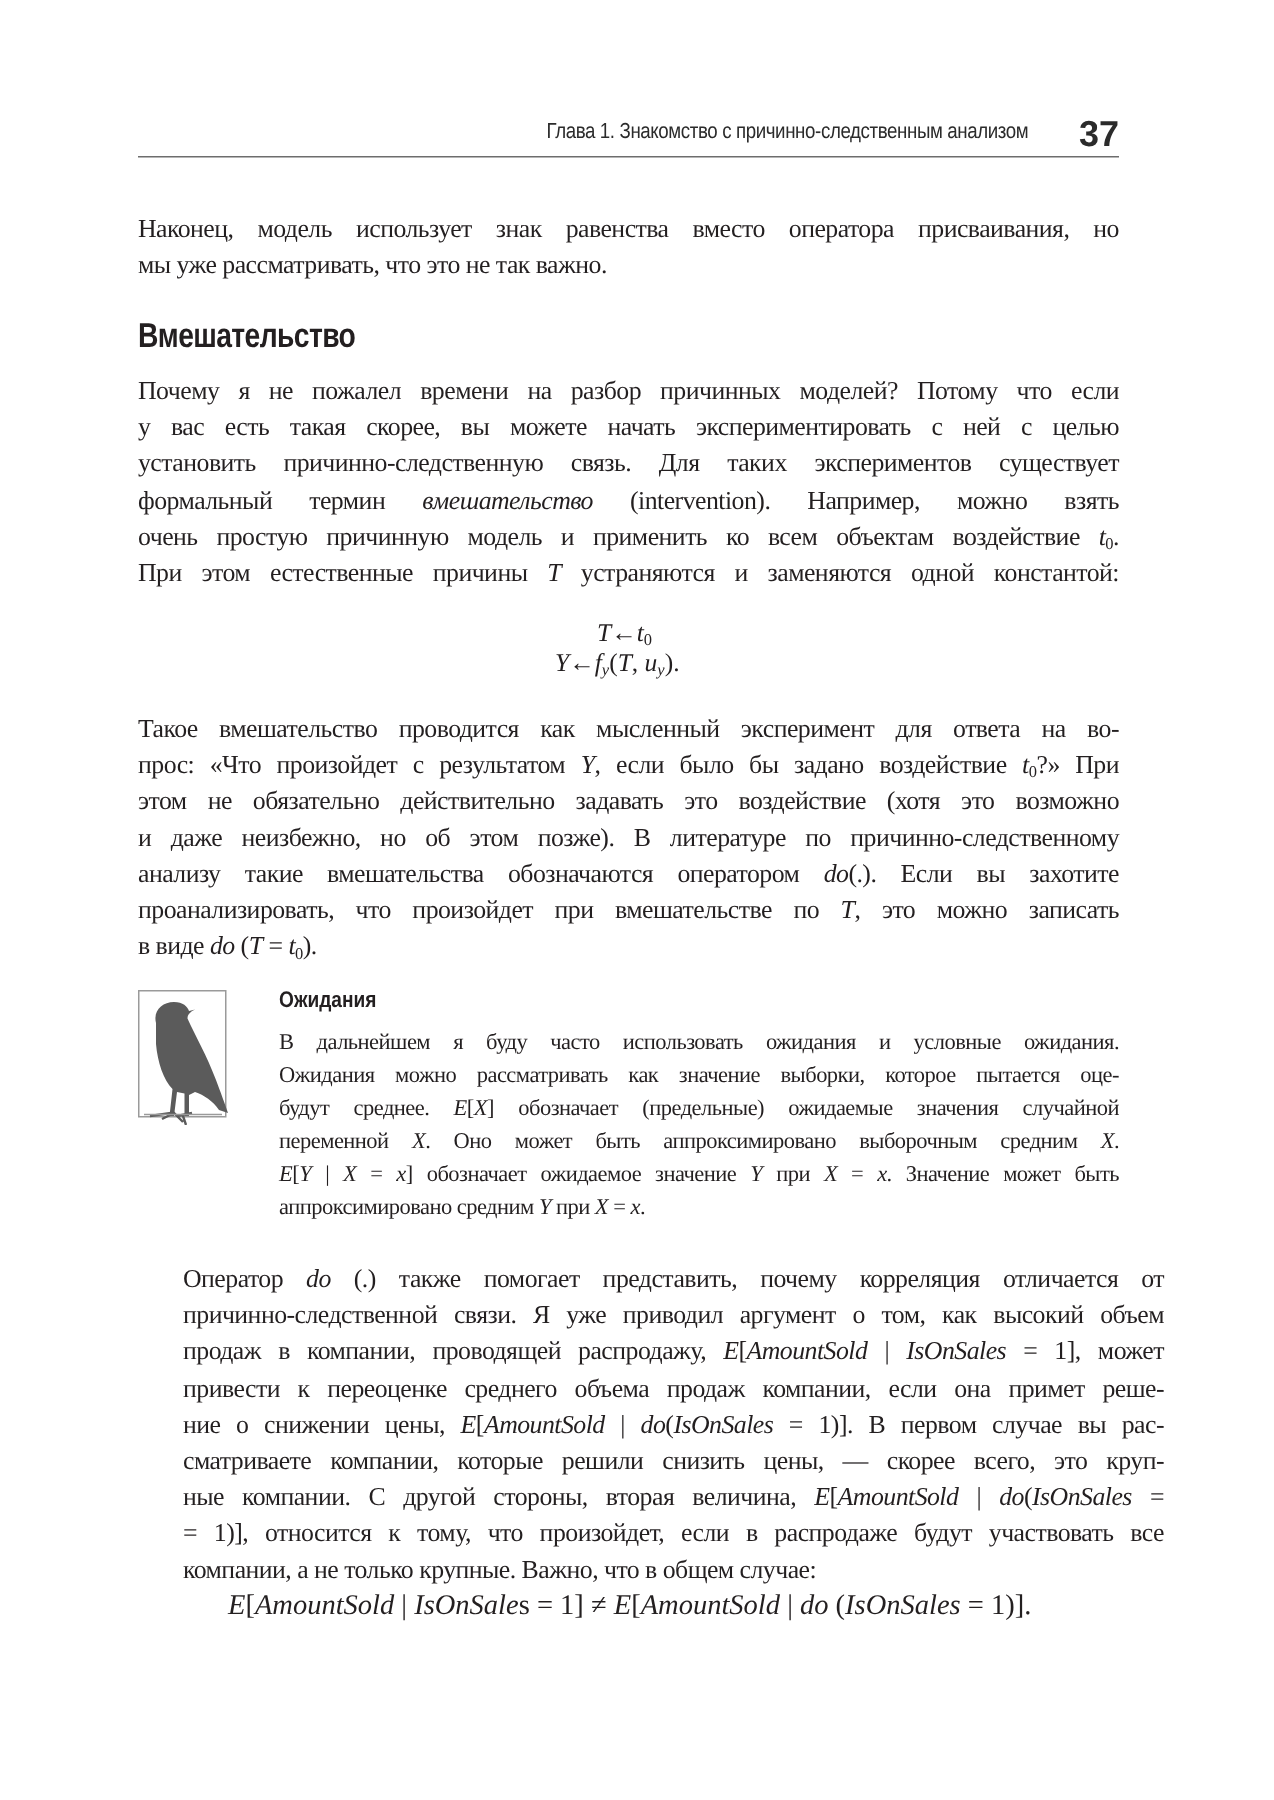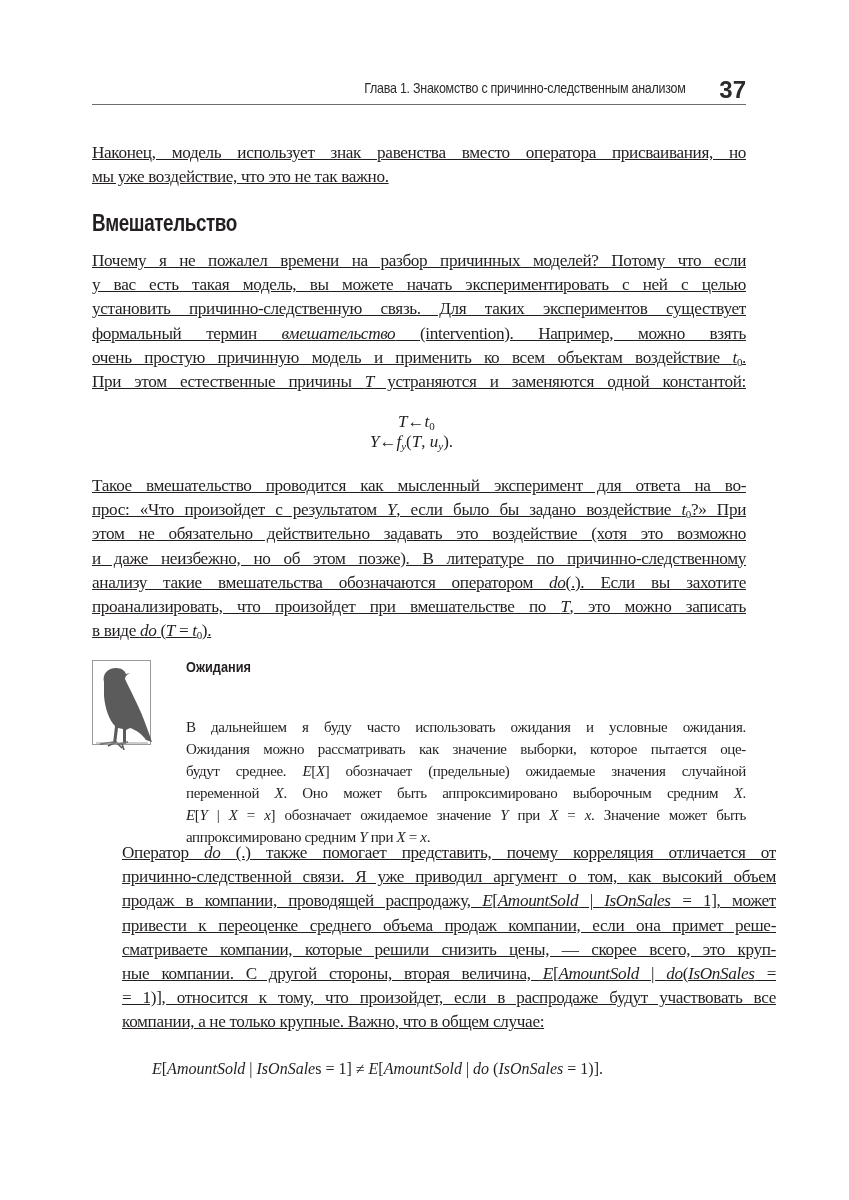--- a/index.html
+++ b/index.html
@@ -2,51 +2,51 @@
 <html><head>
 <meta charset="utf-8">
 <style>
   html, body { margin: 0; padding: 0; background: #ffffff; }
   body { width: 849px; height: 1200px; position: relative; overflow: hidden; color: #231f20; }
   .serif { font-family: "Liberation Serif", "DejaVu Serif", serif; }
   .sans { font-family: "Liberation Sans", "DejaVu Sans", sans-serif; }
   .header { position: absolute; left: 92px; top: 74px; width: 654px; height: 30px; border-bottom: 1.5px solid #6d6d6d; }
   .header .title { position: absolute; right: 60px; top: 6px; font-size: 14.5px; letter-spacing: -0.3px; transform: scaleX(0.86); transform-origin: right center; color: #2b2b2b; }
   .header .page { position: absolute; right: 0; top: 2px; font-size: 24px; font-weight: bold; color: #2b2b2b; }
-  .para { position: absolute; left: 92px; width: 654px; font-size: 17.2px; line-height: 24.2px; text-align: justify; letter-spacing: -0.35px; text-decoration: underline; }
+  .para { position: absolute; left: 92px; width: 654px; font-size: 17.2px; line-height: 24.2px; text-align: justify; letter-spacing: -0.35px; }
   .para .line { display: block; white-space: nowrap; text-align-last: justify; text-align: justify; }
   .para .line.last { text-align-last: left; }
   .h2 { position: absolute; left: 92px; top: 210px; font-size: 23px; font-weight: bold; letter-spacing: -0.5px; transform: scaleX(0.82); transform-origin: left center; }
   .eq { position: absolute; font-size: 17px; }
   i, .it { font-style: italic; }
   sub { font-size: 11px; vertical-align: -3px; line-height: 0; }
   .note-icon { position: absolute; left: 92px; top: 660px; width: 60px; width: 60px; height: 90px; }
   .note-title { position: absolute; left: 186px; top: 658px; font-size: 15px; font-weight: bold; transform: scaleX(0.85); transform-origin: left center; }
-  .note { position: absolute; left: 186px; top: 716px; width: 560px; font-size: 15px; line-height: 22px; letter-spacing: -0.35px; }
+  .note { position: absolute; left: 186px; top: 684px; width: 560px; font-size: 15px; line-height: 22px; letter-spacing: -0.35px; }
   .note .line { display: block; white-space: nowrap; text-align: justify; text-align-last: justify; }
   .note .line.last { text-align-last: left; }
 </style>
 </head>
 <body>
 
 <div class="header sans">
   <span class="title">Глава 1. Знакомство с причинно-следственным анализом</span>
   <span class="page">37</span>
 </div>
 
 <div class="para serif" style="top:141px;">
   <span class="line">Наконец, модель использует знак равенства вместо оператора присваивания, но</span>
-  <span class="line last">мы уже воздействие, что это не так важно.</span>
+  <span class="line last">мы уже рассматривать, что это не так важно.</span>
 </div>
 
 <div class="h2 sans">Вмешательство</div>
 
 <div class="para serif" style="top:249px;">
   <span class="line">Почему я не пожалел времени на разбор причинных моделей? Потому что если</span>
-  <span class="line">у вас есть такая модель, вы можете начать экспериментировать с ней с целью</span>
+  <span class="line">у вас есть такая скорее, вы можете начать экспериментировать с ней с целью</span>
   <span class="line">установить причинно-следственную связь. Для таких экспериментов существует</span>
   <span class="line"><span>формальный термин </span><i>вмешательство</i><span> (intervention). Например, можно взять</span></span>
   <span class="line"><span>очень простую причинную модель и применить ко всем объектам воздействие </span><i>t</i><sub>0</sub><span>.</span></span>
   <span class="line"><span>При этом естественные причины </span><i>T</i><span> устраняются и заменяются одной константой:</span></span>
 </div>
 
 <div class="eq serif" style="left:398px; top:412px;">
   <i>T</i><span>←</span><i>t</i><sub>0</sub>
 </div>
 <div class="eq serif" style="left:370px; top:432px;">
@@ -81,21 +81,22 @@
   <span class="line"><span>переменной </span><i>X</i><span>. Оно может быть аппроксимировано выборочным средним </span><i>X</i><span>.</span></span>
   <span class="line"><i>E</i><span>[</span><i>Y</i><span> | </span><i>X</i><span> = </span><i>x</i><span>] обозначает ожидаемое значение </span><i>Y</i><span> при </span><i>X</i><span> = </span><i>x</i><span>. Значение может быть</span></span>
   <span class="line last"><span>аппроксимировано средним </span><i>Y</i><span> при </span><i>X</i><span> = </span><i>x</i><span>.</span></span>
 </div>
 
 <div class="para serif" style="top:841px;margin-left:30px;">
   <span class="line"><span>Оператор </span><i>do</i><span> (.) также помогает представить, почему корреляция отличается от</span></span>
   <span class="line">причинно-следственной связи. Я уже приводил аргумент о том, как высокий объем</span>
   <span class="line"><span>продаж в компании, проводящей распродажу, </span><i>E</i><span>[</span><i>AmountSold</i><span> | </span><i>IsOnSales</i><span> = 1], может</span></span>
   <span class="line">привести к переоценке среднего объема продаж компании, если она примет реше-</span>
+  <span class="line"><span>ние о снижении цены, </span><i>E</i><span>[</span><i>AmountSold</i><span> | </span><i>do</i><span>(</span><i>IsOnSales</i><span> = 1)]. В первом случае вы рас-</span></span>
   <span class="line">сматриваете компании, которые решили снизить цены, — скорее всего, это круп-</span>
   <span class="line"><span>ные компании. С другой стороны, вторая величина, </span><i>E</i><span>[</span><i>AmountSold</i><span> | </span><i>do</i><span>(</span><i>IsOnSales</i><span> =</span></span>
   <span class="line">= 1)], относится к тому, что произойдет, если в распродаже будут участвовать все</span>
   <span class="line last">компании, а не только крупные. Важно, что в общем случае:</span>
 </div>
 
-<div class="eq serif" style="left:152px; top:1060px; font-size:16px;">
+<div class="eq serif" style="left:152px; top:1060px; font-size:19px;">
   <i>E</i><span>[</span><i>AmountSold</i><span> | </span><i>IsOnSale</i><span>s = 1] ≠ </span><i>E</i><span>[</span><i>AmountSold</i><span> | </span><i>do</i><span> (</span><i>IsOnSales</i><span> = 1)].</span>
 </div>
 
 </body></html>

